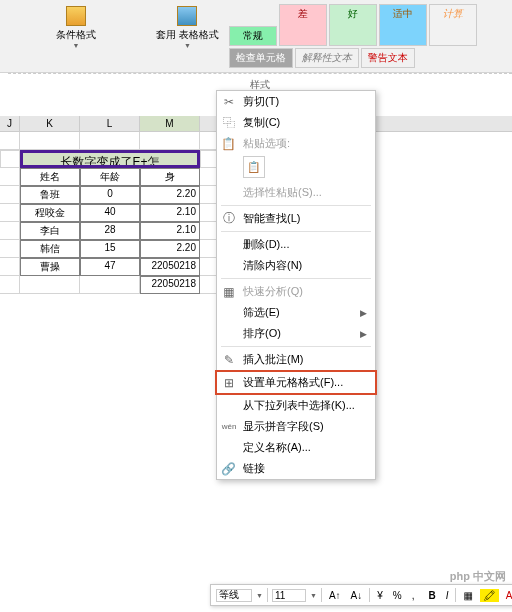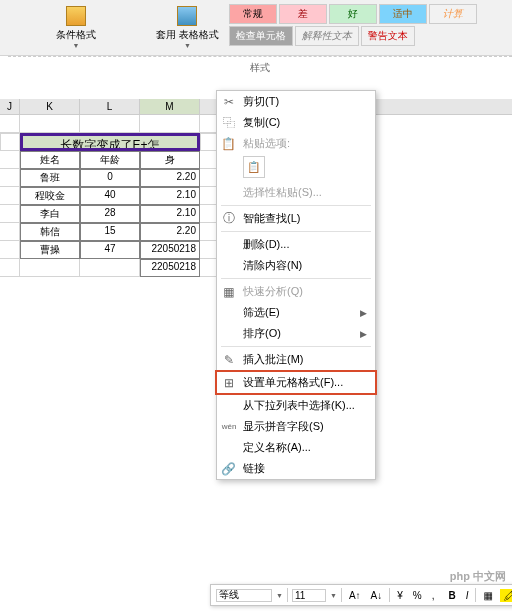--- a/index.html
+++ b/index.html
@@ -6,21 +6,21 @@
     body { background: #fff; font-size: 11px; width: 512px; height: 612px; overflow: hidden; position: relative; }
     
     .ribbon { background: #f1f1f1; border-bottom: 1px solid #d4d4d4; padding: 4px 6px; display: flex; gap: 4px; }
     .rbtn { display: flex; flex-direction: column; align-items: center; padding: 2px 6px; cursor: pointer; margin-left: 44px; }
     .rbtn-icon { width: 20px; height: 20px; background: linear-gradient(#f8d060, #e8a030); border: 1px solid #b08020; }
     .rbtn-label { font-size: 10px; margin-top: 2px; }
     .chev { font-size: 7px; color: #666; }
     
     .styles-gallery { display: flex; gap: 2px; flex-wrap: wrap; flex: 1; }
     .style-box { border: 1px solid #ccc; padding: 2px 6px; font-size: 10px; min-width: 48px; text-align: center; }
-    .sb-changgui { background: #fca5a5; }
+    .sb-changgui { background: #86efac; margin-top: 22px; }
     .sb-jisuan { background: #f2f2f2; color: #f79646; font-style: italic; }
     .sb-jiancha { background: #a5a5a5; color: #fff; }
     .sb-cha { background: #ffc7ce; color: #9c0006; }
     .sb-hao { background: #c6efce; color: #006100; }
     .sb-shizhong { background: #7dd3fc; color: #9c5700; }
     .sb-jieshi { color: #7f7f7f; font-style: italic; }
     .sb-jinggao { color: #c00; }
     .styles-caption { text-align: center; font-size: 10px; color: #666; padding: 4px 0; border-top: 1px dashed #ccc; margin-left: 8px; }
     
     .col-headers { display: flex; background: #e6e6e6; border-bottom: 1px solid #ccc; margin-top: 20px; }
@@ -43,21 +43,21 @@
     .ctx-icon { position: absolute; left: 4px; width: 16px; height: 16px; display: flex; align-items: center; justify-content: center; font-size: 12px; color: #666; }
     .ctx-sep { height: 1px; background: #e0e0e0; margin: 2px 4px; }
     .ctx-arrow { margin-left: auto; font-size: 9px; color: #666; }
     .ctx-highlight { border: 2px solid #d84a2a; margin: 0 -2px; }
     .paste-opts { padding: 2px 6px 4px 26px; }
     .paste-btn { display: inline-block; width: 22px; height: 22px; border: 1px solid #ccc; margin-right: 2px; background: #fff; font-size: 11px; text-align: center; line-height: 20px; }
     
     .mini-toolbar { position: absolute; left: 210px; bottom: 6px; background: #fff; border: 1px solid #c6c6c6; box-shadow: 1px 1px 4px rgba(0,0,0,0.2); padding: 3px 5px; display: flex; gap: 4px; align-items: center; font-size: 10px; z-index: 90; }
     .mt-sep { width: 1px; height: 14px; background: #ccc; }
     .mt-btn { padding: 1px 3px; cursor: pointer; }
-    .mt-input { width: 56px; border: 1px solid #ccc; font-size: 10px; padding: 0 2px; }
+    .mt-input { width: 36px; border: 1px solid #ccc; font-size: 10px; padding: 0 2px; }
     
     .watermark { position: absolute; right: 6px; bottom: 28px; font-size: 11px; color: #aaa; font-weight: bold; }
   </style>
 </head>
 <body>
 
 <div class="ribbon">
   <div class="rbtn">
     <div class="rbtn-icon"></div>
     <span class="rbtn-label">条件格式</span>

